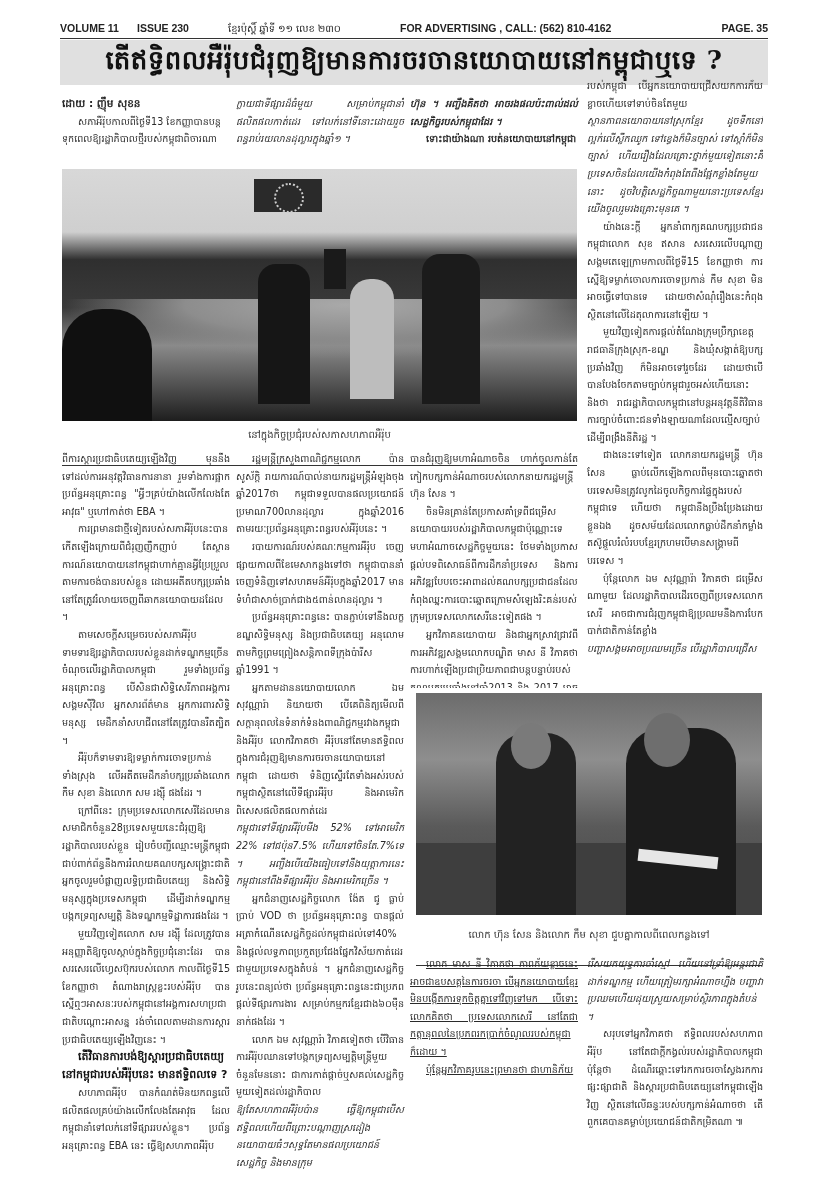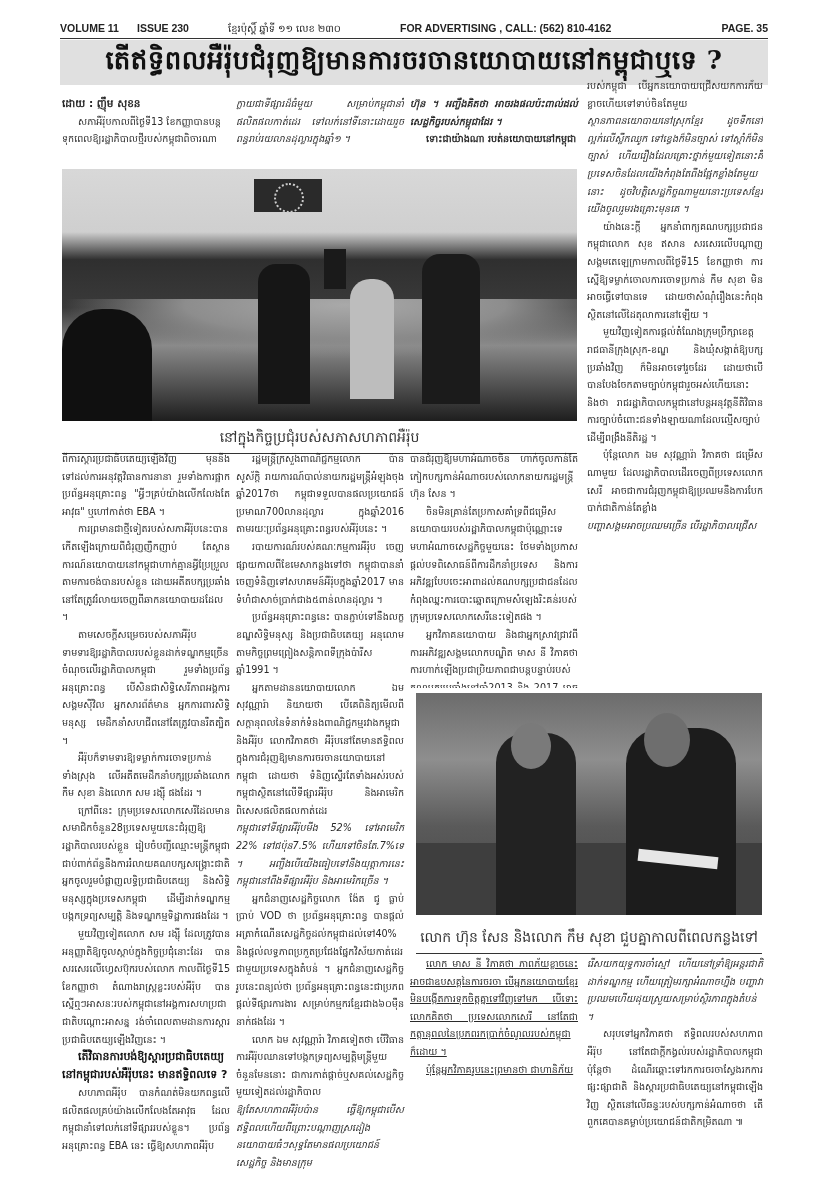--- a/index.html
+++ b/index.html
@@ -8,21 +8,21 @@
   .masthead span{position:absolute;top:0;white-space:nowrap;}
   .titlebar{position:absolute;left:60px;top:40px;width:708px;height:45px;background:#e0e0e0;display:flex;align-items:center;justify-content:center;}
   .titlebar h1{margin:0;font-family:"DejaVu Serif",serif;font-size:26px;font-weight:bold;color:#111;letter-spacing:0.5px;}
   .col{position:absolute;font-size:9.6px;line-height:17.6px;text-align:justify;color:#2a2a2a;}
   .col p{margin:0;text-indent:16px;}
   .col p.noindent{text-indent:0;}
   .col p.it{font-style:italic;}
   .byline{font-weight:bold;font-size:10.5px;text-indent:0 !important;}
   .subhead{font-weight:bold;font-size:11px;text-indent:14px;line-height:18px;color:#111;}
   .photo{position:absolute;background:#555;overflow:hidden;}
-  .caption{position:absolute;text-align:center;font-size:14px;color:#333;border-bottom:1px solid #333;padding-bottom:4px;}
+  .caption{position:absolute;text-align:center;font-size:10px;color:#333;border-bottom:1px solid #333;padding-bottom:22px;}
   .p1{left:62px;top:169px;width:515px;height:252px;background:linear-gradient(180deg,#d8d8d8 0%,#cfcfcf 25%,#2f2f2f 36%,#3a3a3a 55%,#8a8a8a 70%,#1e1e1e 100%);}
   .p2{left:416px;top:693px;width:346px;height:222px;background:linear-gradient(180deg,#6c6c6c 0%,#8e8e8e 30%,#5a5a5a 60%,#444 100%);}
   .shape{position:absolute;}
 </style>
 </head>
 <body>
 
 <div class="masthead">
   <span style="left:0">VOLUME 11</span>
   <span style="left:77px">ISSUE 230</span>
@@ -88,20 +88,21 @@
   <p class="noindent">បានជំរុញឱ្យមហាអំណាចចិន ហាក់ចូលកាន់តែកៀកបក្សកាន់អំណាចរបស់លោកនាយករដ្ឋមន្ត្រី ហ៊ុន សែន ។</p>
   <p>ចិនមិនគ្រាន់តែប្រកាសគាំទ្រពីជម្រើសនយោបាយរបស់រដ្ឋាភិបាលកម្ពុជាប៉ុណ្ណោះទេមហាអំណាចសេដ្ឋកិច្ចមួយនេះ ថែមទាំងប្រកាសផ្តល់បទពិសោធន៍ពីការដឹកនាំប្រទេស និងការអភិវឌ្ឍបែបចេះអាពាដល់គណបក្សប្រជាជនដែលកំពុងឈ្នះការបោះឆ្នោតក្រោមសំឡេងរិះគន់របស់ក្រុមប្រទេសលោកសេរីនេះទៀតផង ។</p>
   <p>អ្នកវិភាគនយោបាយ និងជាអ្នកស្រាវជ្រាវពីការអភិវឌ្ឍសង្គមលោកបណ្ឌិត មាស នី វិភាគថា ការហាក់ឡើងប្រជាប្រិយភាពជាបន្តបន្ទាប់របស់គណបក្សប្រឆាំងនៅឆ្នាំ2013 និង 2017 អាចជាដើមចមសំខាន់មួយ ជំរុញឱ្យគណបក្សនេះ ត្រូវបានគេរំលាយមុនបោះឆ្នោតឆ្នាំ2018មកដល់ ។</p>
 </div>
 
 <div class="col" style="left:587px;top:77px;width:176px;height:595px;overflow:hidden;">
   <p class="noindent">របស់កម្ពុជា បើអ្នកនយោបាយជ្រើសយកការភ័យខ្លាចហើយទៅទាប់ចិនតែមួយ</p>
   <p class="noindent it">ស្ថានភាពនយោបាយនៅស្រុកខ្មែរ ដូចទឹកនៅល្អក់លើស្លឹកឈូក ទៅខ្វេងក៏មិនច្បាស់ ទៅស្តាំក៏មិនច្បាស់ ហើយរឿងដែលគ្រោះថ្នាក់មួយទៀតនោះគឺប្រទេសចិនដែលយើងកំពុងតែពឹងផ្អែកខ្លាំងតែមួយនោះ ដូចវិបត្តិសេដ្ឋកិច្ចណាមួយនោះប្រទេសខ្មែរយើងចូលរួមរងគ្រោះមុនគេ ។</p>
   <p>យ៉ាងនេះក្តី អ្នកនាំពាក្យគណបក្សប្រជាជនកម្ពុជាលោក សុខ ឥសាន សរសេរលើបណ្តាញសង្គមតេឡេក្រាមកាលពីថ្ងៃទី15 ខែកញ្ញាថា ការស្នើឱ្យទម្លាក់ចោលការចោទប្រកាន់ កឹម សុខា មិនអាចធ្វើទៅបានទេ ដោយថាសំណុំរឿងនេះកំពុងស្ថិតនៅលើដៃតុលាការនៅឡើយ ។</p>
   <p>មួយវិញទៀតការផ្តល់តំណែងក្រុមប្រឹក្សាខេត្ត រាជធានីក្រុងស្រុក-ខណ្ឌ និងឃុំសង្កាត់ឱ្យបក្សប្រឆាំងវិញ ក៏មិនអាចទៅរួចដែរ ដោយថាបើបានបែងចែកតាមច្បាប់កម្ពុជារួចអស់ហើយនោះ និងថា រាជរដ្ឋាភិបាលកម្ពុជានៅបន្តអនុវត្តនីតិវិធានការច្បាប់ចំពោះជនទាំងឡាយណាដែលល្មើសច្បាប់ដើម្បីពង្រឹងនីតិរដ្ឋ ។</p>
+  <p>ជាងនេះទៅទៀត លោកនាយករដ្ឋមន្ត្រី ហ៊ុន សែន ធ្លាប់លើកឡើងកាលពីមុនបោះឆ្នោតថា បរទេសមិនត្រូវលូកដៃចូលកិច្ចការផ្ទៃក្នុងរបស់កម្ពុជាទេ ហើយថា កម្ពុជានឹងប្រឹងប្រែងដោយខ្លួនឯង ដូចសម័យដែលលោកធ្លាប់ដឹកនាំកម្លាំងតស៊ូផ្តួលរំលំរបបខ្មែរក្រហមបើមានសង្គ្រាមពីបរទេស ។</p>
   <p>ប៉ុន្តែលោក ឯម សុវណ្ណារ៉ា វិភាគថា ជម្រើសណាមួយ ដែលរដ្ឋាភិបាលដើរចេញពីប្រទេសលោកសេរី អាចជាការជំរុញកម្ពុជាឱ្យប្រឈមនឹងការបែកបាក់ជាតិកាន់តែខ្លាំង</p>
   <p class="noindent it">បញ្ហាសង្គមអាចប្រឈមច្រើន បើរដ្ឋាភិបាលជ្រើស</p>
 </div>
 
 <div class="photo p2">
   <div class="shape" style="left:0;top:150px;width:346px;height:72px;background:#3e3e3e;"></div>
   <div class="shape" style="left:80px;top:40px;width:80px;height:182px;background:#222;border-radius:30px 30px 0 0;"></div>
   <div class="shape" style="left:95px;top:30px;width:40px;height:46px;background:#7a7a7a;border-radius:50%;"></div>
   <div class="shape" style="left:210px;top:35px;width:110px;height:187px;background:#1c1c1c;border-radius:36px 36px 0 0;"></div>
   <div class="shape" style="left:228px;top:20px;width:46px;height:54px;background:#6e6e6e;border-radius:50%;"></div>

